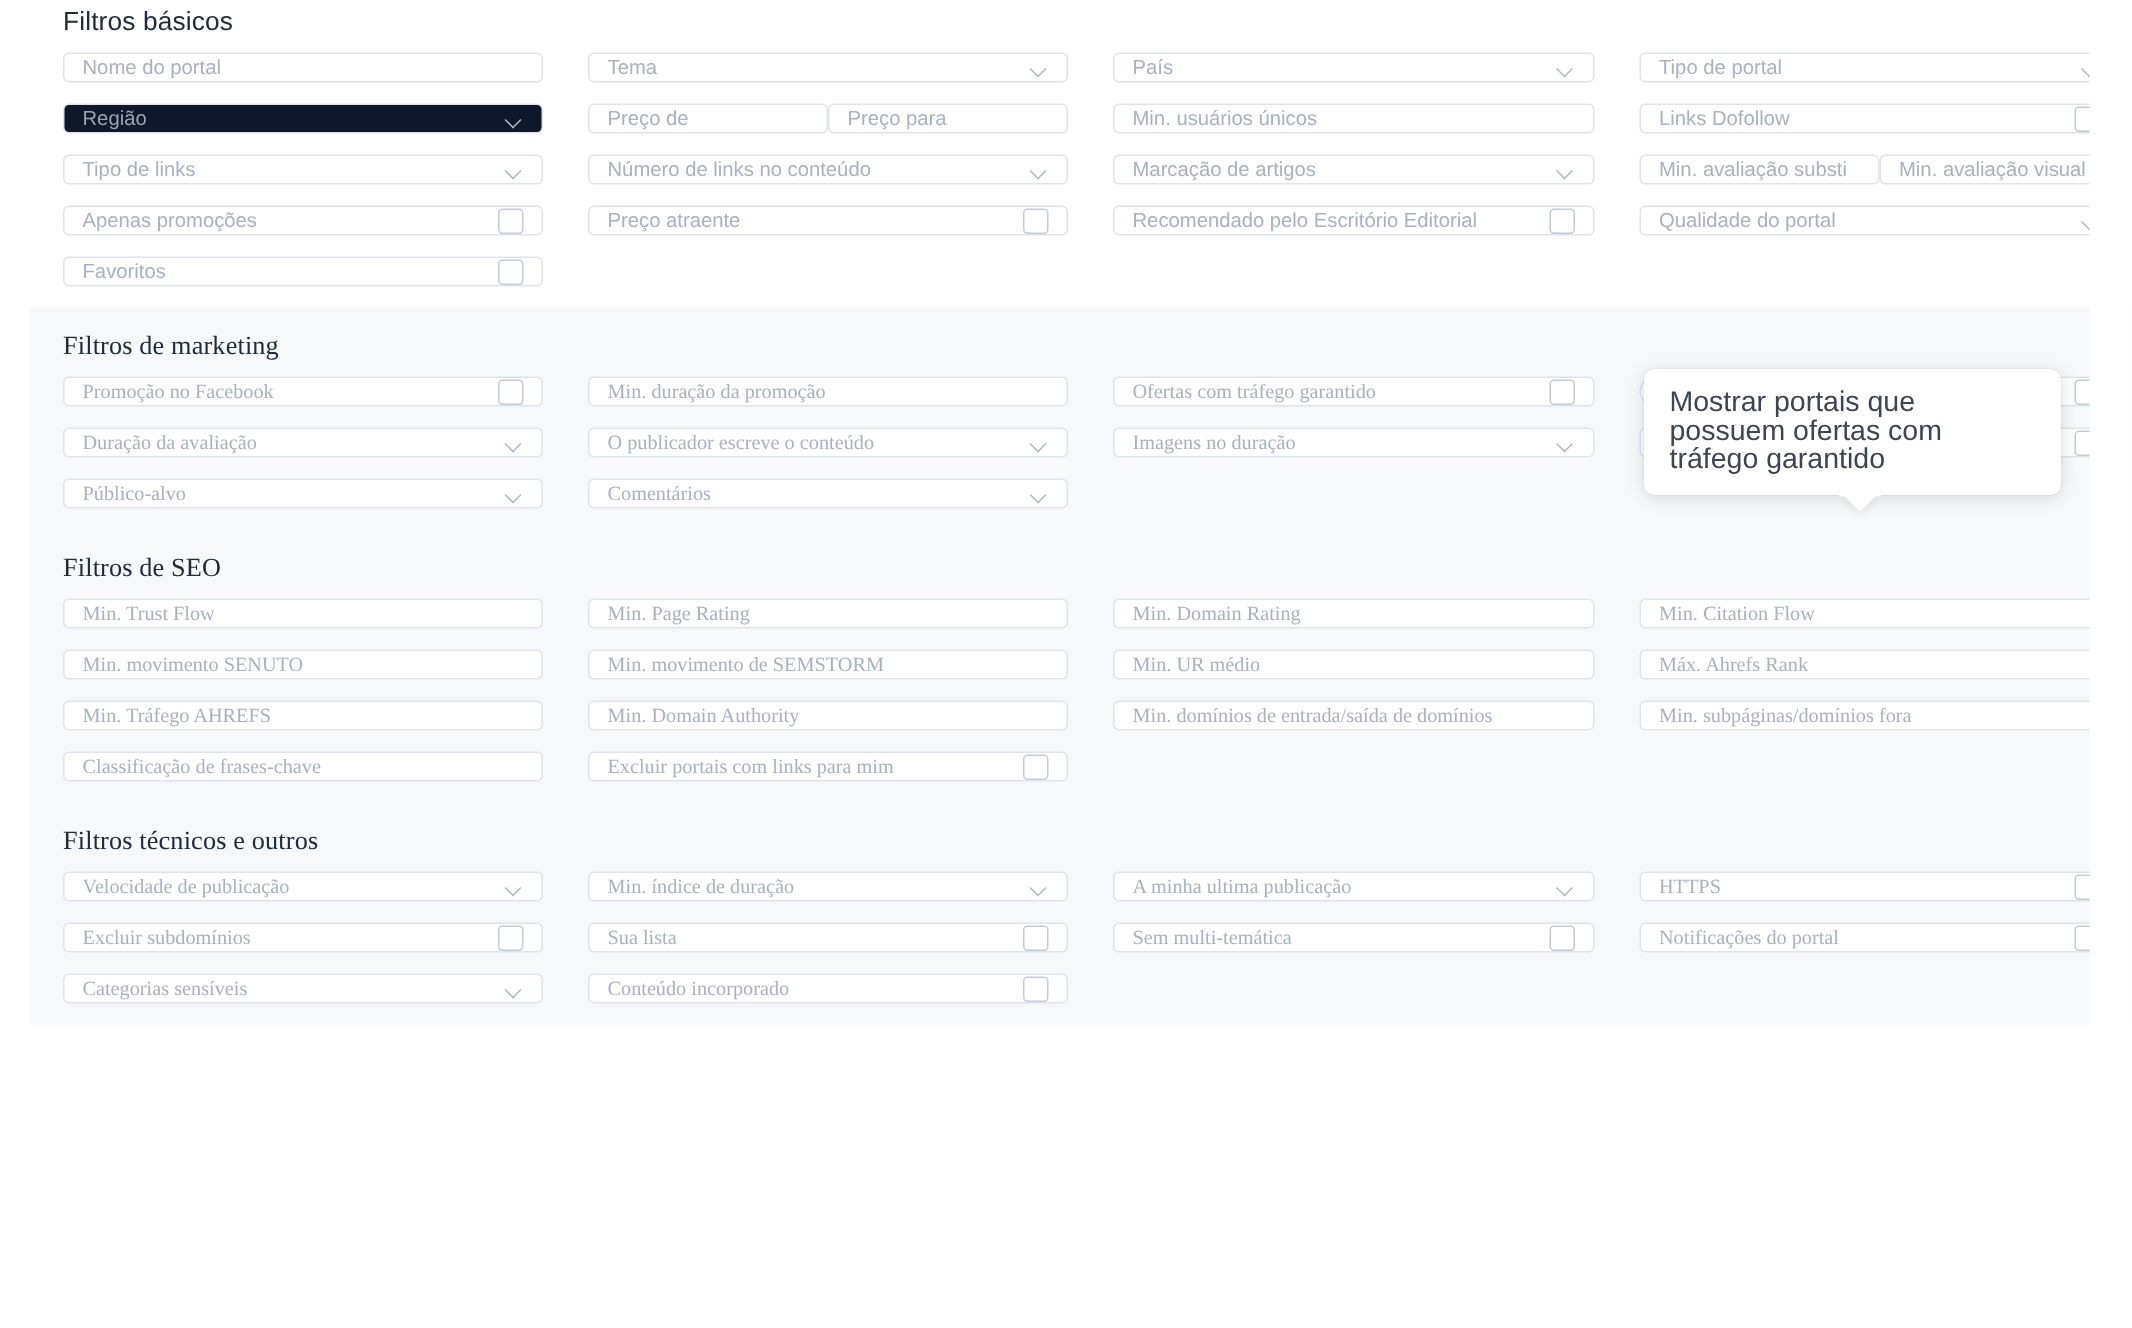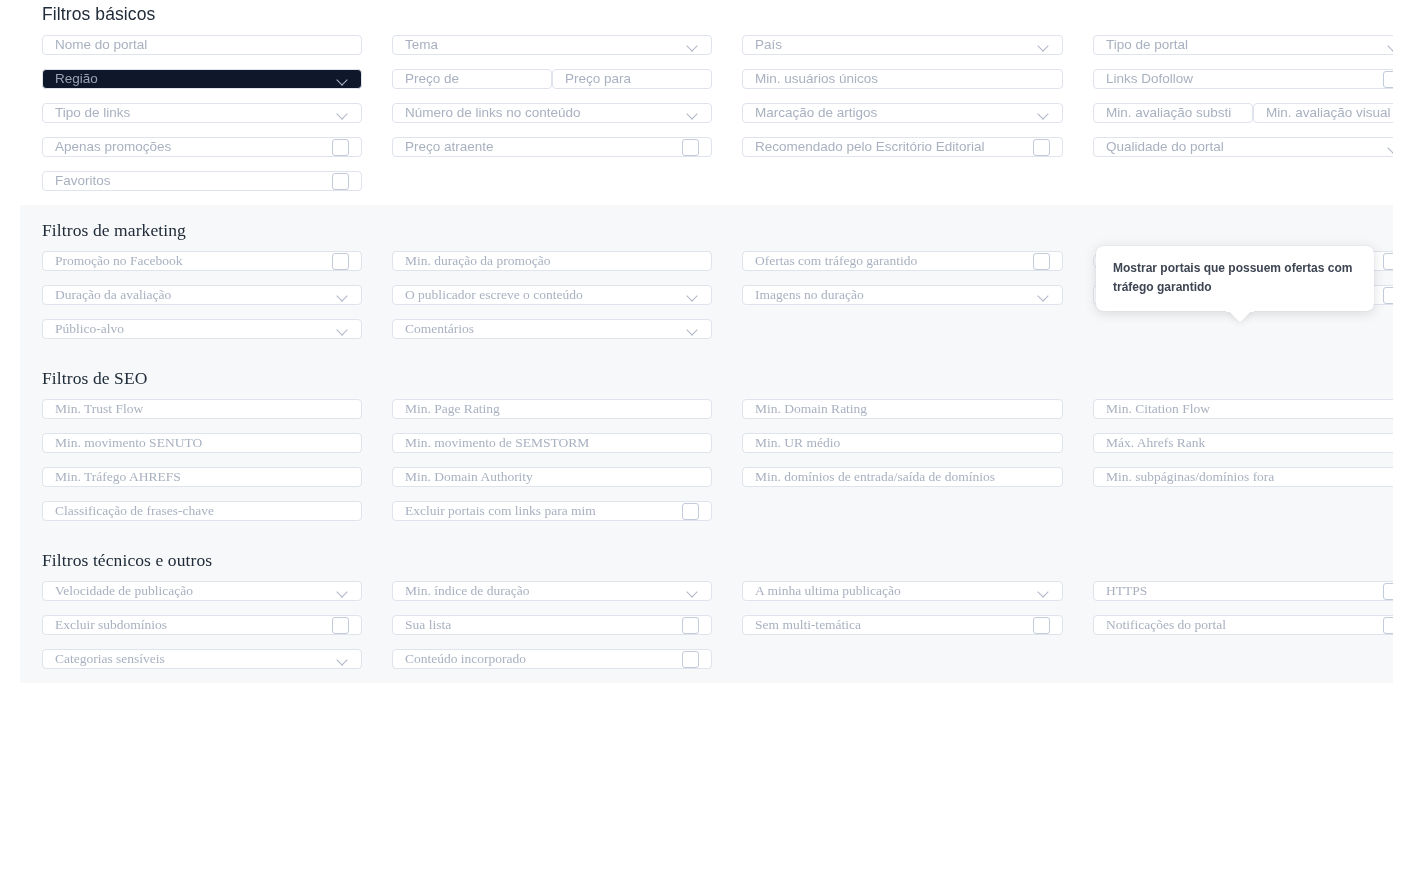--- a/index.html
+++ b/index.html
@@ -110,24 +110,23 @@
     left: 1096px;
     top: 246px;
     width: 278px;
     background: #ffffff;
     border-radius: 7px;
     box-shadow: 0 2px 12px rgba(40,50,70,.16), 0 0 1px rgba(40,50,70,.18);
     padding: 13px 17px 14px 17px;
     z-index: 30;
   }
   .tooltip p {
-    font-size: 12px;
+    font-size: 19px;
     line-height: 19px;
     color: #3d4452;
-    font-weight: bold;
   }
   .tooltip::after {
     content: "";
     position: absolute;
     left: 136px;
     bottom: -8px;
     width: 16px; height: 16px;
     background: #ffffff;
     transform: rotate(45deg);
     border-radius: 2px;

